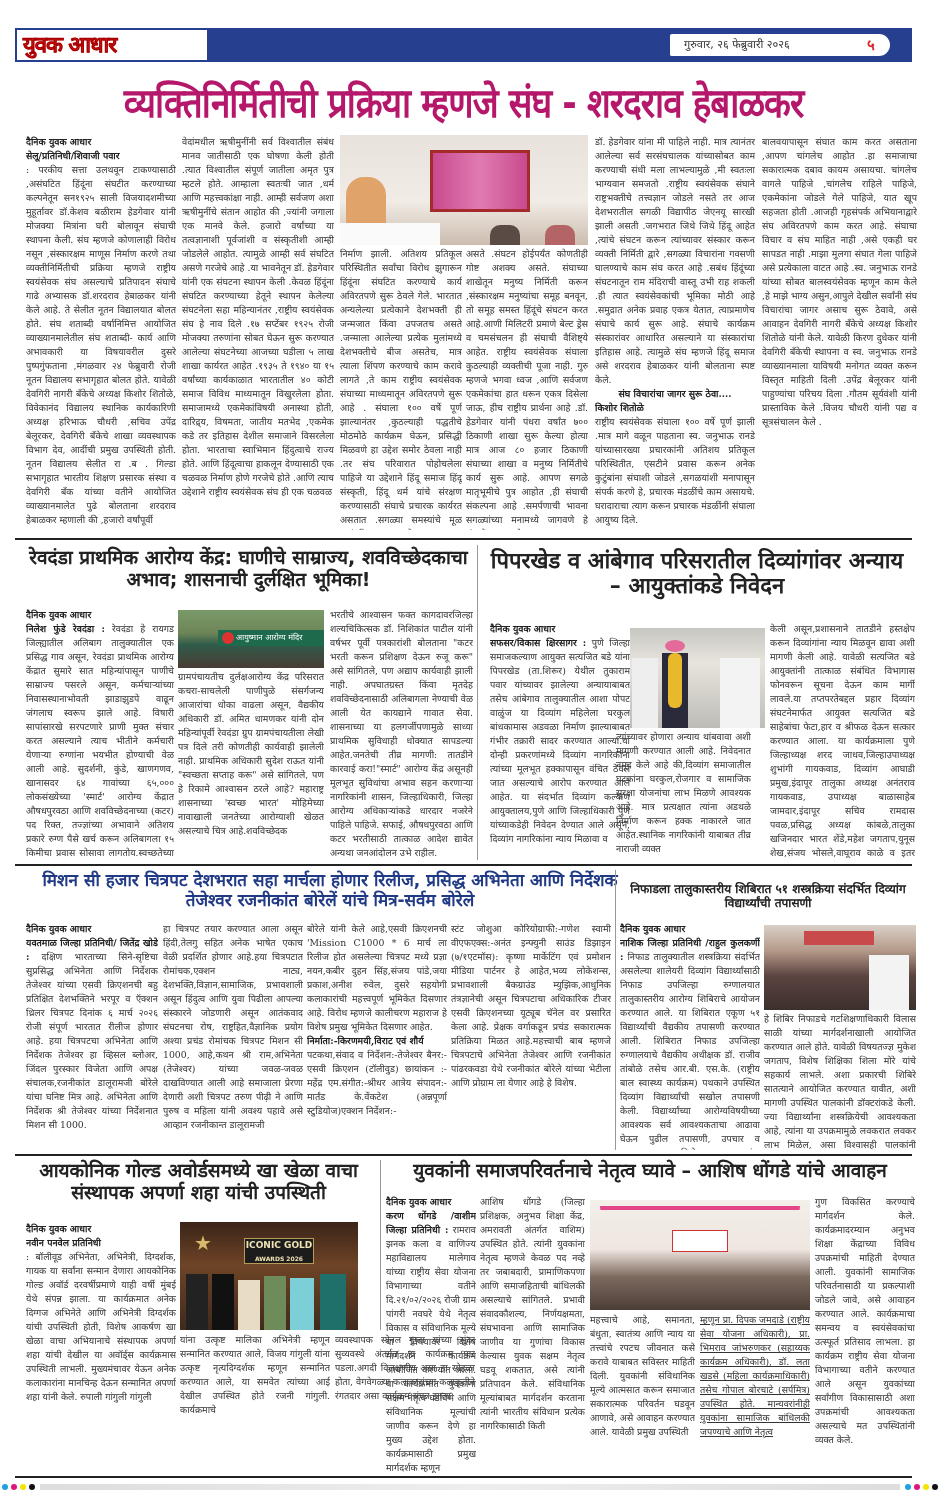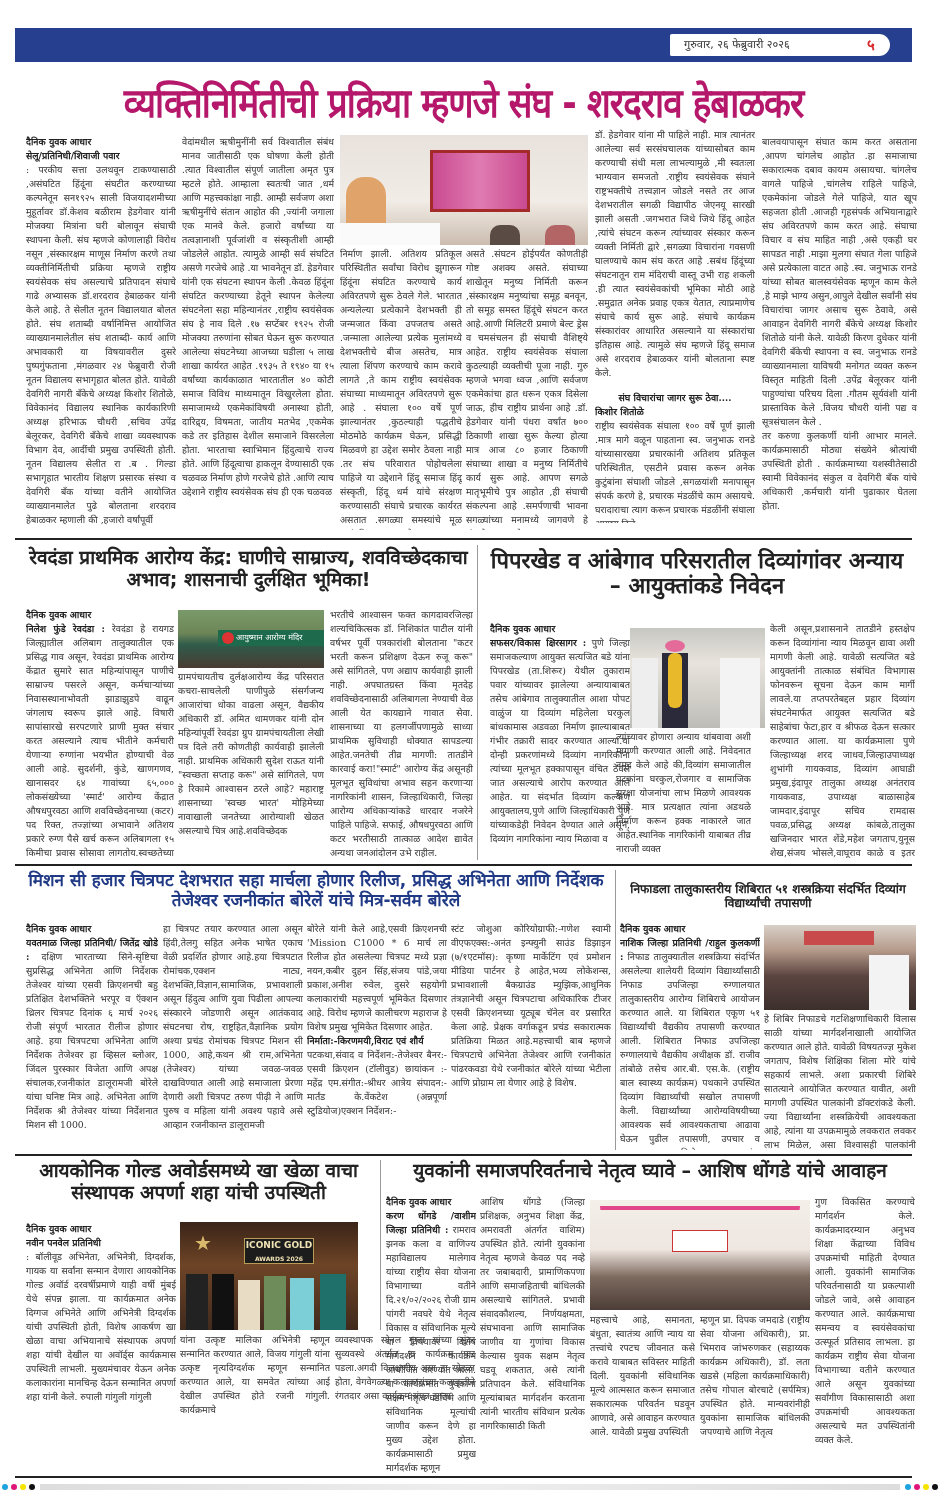--- a/index.html
+++ b/index.html
@@ -19,20 +19,21 @@
   .h2.blue { color: #213a86; }
   .subhead { font-weight: bold; color: #222; }
   .reg-dots { position: absolute; top: 1484px; display: flex; gap: 3px; }
   .reg-dots span { width: 6px; height: 6px; border-radius: 50%; display: inline-block; }
   .gradient-bar { position: absolute; left: 40px; top: 1484px; width: 860px; height: 6px; background: linear-gradient(90deg,#ddd,#eee,#ddd); }
 </style>
 </head>
 <body>
 
 <div class="masthead">
+  <div class="logo">युवक आधार</div>
   <div class="datebox">
     <span>गुरुवार, २६ फेब्रुवारी २०२६</span>
     <span class="pagenum">५</span>
   </div>
 </div>
 
 <div class="main-headline">व्यक्तिनिर्मितीची प्रक्रिया म्हणजे संघ - शरदराव हेबाळकर</div>
 
 <div class="col" style="left:26px; top:135px; width:150px; height:395px;">
   <div class="byline-brand">दैनिक युवक आधार</div>
@@ -45,29 +46,28 @@
   <div style="position:absolute;left:90px;top:15px;width:100px;height:62px;background:linear-gradient(90deg,#c94a8f,#e07bb2,#c94a8f);border:3px solid #a52a2a;"></div>
   <div style="position:absolute;left:6px;top:42px;width:40px;height:68px;background:#e0a46a;border-radius:18px 18px 0 0;"></div>
   <div style="position:absolute;left:0;top:88px;width:100px;height:22px;background:#fafafa;"></div>
   <div style="position:absolute;left:150px;top:90px;width:30px;height:20px;background:#5b4b45;border-radius:10px 10px 0 0;"></div>
   <div style="position:absolute;left:205px;top:90px;width:30px;height:20px;background:#b36565;border-radius:10px 10px 0 0;"></div>
 </div>
 
 <div class="col" style="left:340px; top:247px; width:122px; height:283px;">निर्माण झाली. अतिशय प्रतिकूल परिस्थितीत सर्वांचा विरोध झुगारून हिंदूंना संघटित करण्याचे कार्य अविरतपणे सुरू ठेवले गेले. भारतात अन्यलेल्या प्रत्येकाने देशभक्ती ही जन्मजात किंवा उपजतच असते .जन्माला आलेल्या प्रत्येक मुलांमध्ये देशभक्तीचे बीज असतेच, मात्र त्याला शिंपण करण्याचे काम करावे लागते ,ते काम राष्ट्रीय स्वयंसेवक संघाच्या माध्यमातून अविरतपणे सुरू आहे . संघाला १०० वर्षे पूर्ण झाल्यानंतर ,कुठल्याही पद्धतीचे मोठमोठे कार्यक्रम घेऊन, प्रसिद्धी मिळवणे हा उद्देश समोर ठेवला नाही .तर संघ परिवारात पोहोचलेला पाहिजे या उद्देशाने हिंदू समाज हिंदू संस्कृती, हिंदू धर्म यांचे संरक्षण करण्यासाठी संघाचे प्रचारक कार्यरत असतात .सगळ्या समस्यांचे मूळ असंघटित समाजामध्ये</div>
 <div class="col" style="left:466px; top:247px; width:122px; height:283px;">असते .संघटन होईपर्यंत कोणतीही गोष्ट अशक्य असते. संघाच्या शाखेतून मनुष्य निर्मिती करून ,संस्कारक्षम मनुष्यांचा समूह बनवून, तो समूह समस्त हिंदूंचे संघटन करत आहे.आणी मिलिटरी प्रमाणे बेल्ट ड्रेस व चमसंचलन ही संघाची वैशिष्ट्ये आहेत. राष्ट्रीय स्वयंसेवक संघाला कुठल्याही व्यक्तीची पूजा नाही. गुरु म्हणजे भगवा ध्वज ,आणि सर्वजण एकमेकांचा हात धरून एकत्र दिसेला जाऊ, हीच राष्ट्रीय प्रार्थना आहे .डॉ. हेडगेवार यांनी पंधरा वर्षांत ७०० ठिकाणी शाखा सुरू केल्या होत्या मात्र आज ८० हजार ठिकाणी संघाच्या शाखा व मनुष्य निर्मितीचे कार्य सुरू आहे. आपण सगळे मातृभूमीचे पुत्र आहोत ,ही संघाची संकल्पना आहे .समर्पणाची भावना सगळ्यांच्या मनामध्ये जागवणे हे संघाचे काम आहे.</div>
 
-<div class="col" style="left:595px; top:128px; width:160px; height:395px;">
+<div class="col" style="left:595px; top:135px; width:160px; height:395px;">
   <span>डॉ. हेडगेवार यांना मी पाहिले नाही. मात्र त्यानंतर आलेल्या सर्व सरसंघचालक यांच्यासोबत काम करण्याची संधी मला लाभल्यामुळे ,मी स्वतःला भाग्यवान समजतो .राष्ट्रीय स्वयंसेवक संघाने राष्ट्रभक्तीचे तत्त्वज्ञान जोडले नसते तर आज देशभरातील सगळी विद्यापीठ जेएनयू सारखी झाली असती .जगभरात जिथे जिथे हिंदू आहेत ,त्यांचे संघटन करून त्यांच्यावर संस्कार करून व्यक्ती निर्मिती द्वारे ,सगळ्या विचारांना गवसणी घालण्याचे काम संघ करत आहे .सबंध हिंदूंच्या संघटनातून राम मंदिराची वास्तू उभी राह शकली .ही त्यात स्वयंसेवकांची भूमिका मोठी आहे .समुद्रात अनेक प्रवाह एकत्र येतात, त्याप्रमाणेच संघाचे कार्य सुरू आहे. संघाचे कार्यक्रम संस्कारांवर आधारित असल्याने या संस्कारांचा इतिहास आहे. त्यामुळे संघ म्हणजे हिंदू समाज असे शरदराव हेबाळकर यांनी बोलताना स्पष्ट केले.</span>
-  <div class="subhead" style="text-align:center; margin-top:11px;">संघ विचारांचा जागर सुरू ठेवा....</div>
+  <div class="subhead" style="text-align:center; margin-top:0;">संघ विचारांचा जागर सुरू ठेवा....</div>
   <div class="subhead">किशोर शितोळे</div>
   <span>राष्ट्रीय स्वयंसेवक संघाला १०० वर्षे पूर्ण झाली .मात्र मागे वळून पाहताना स्व. जनुभाऊ रानडे यांच्यासारख्या प्रचारकांनी अतिशय प्रतिकूल परिस्थितीत, एसटीने प्रवास करून अनेक कुटुंबांना संघाशी जोडले ,सगळयांशी मनापासून संपर्क करणे हे, प्रचारक मंडळींचे काम असायचे. घरादाराचा त्याग करून प्रचारक मंडळींनी संघाला आयुष्य दिले.</span>
 </div>
 <div class="col" style="left:762px; top:135px; width:155px; height:395px;">
   <span>बालवयापासून संघात काम करत असताना ,आपण चांगलेच आहोत .हा समाजाचा सकारात्मक दबाव कायम असायचा. चांगलेच वागले पाहिजे ,चांगलेच राहिले पाहिजे, एकमेकांना जोडले गेले पाहिजे, यात खूप सहजता होती .आजही गृहसंपर्क अभियानाद्वारे संघ अविरतपणे काम करत आहे. संघाचा विचार व संघ माहित नाही ,असे एकही घर सापडत नाही .माझा मुलगा संघात गेला पाहिजे असे प्रत्येकाला वाटत आहे .स्व. जनुभाऊ रानडे यांच्या सोबत बालस्वयंसेवक म्हणून काम केले ,हे माझे भाग्य असुन,आपुले देखील सर्वांनी संघ विचारांचा जागर असाच सुरू ठेवावे, असे आवाहन देवगिरी नागरी बँकेचे अध्यक्ष किशोर शितोळे यांनी केले. यावेळी किरण दुधेकर यांनी देवगिरी बँकेची स्थापना व स्व. जनुभाऊ रानडे व्याख्यानमाला याविषयी मनोगत व्यक्त करून विस्तृत माहिती दिली .उपेंद्र बेलूरकर यांनी पाहुण्यांचा परिचय दिला .गौतम सूर्यवंशी यांनी प्रास्ताविक केले .विजय चौधरी यांनी पद्य व सूत्रसंचालन केले .</span><br>
-  <span>तर करुणा कुलकर्णी यांनी आभार मानले. कार्यक्रमासाठी मोठ्या संख्येने श्रोत्यांची उपस्थिती होती . कार्यक्रमाच्या यशस्वीतेसाठी स्वामी विवेकानंद संकुल व देवगिरी बँक यांचे अधिकारी ,कर्मचारी यांनी पुढाकार घेतला होता.</span>
 </div>
 
 <div class="rule" style="top:538px;"></div>
 
 <div class="h2" style="left:26px; top:547px; width:445px; font-size:19px;">रेवदंडा प्राथमिक आरोग्य केंद्र: घाणीचे साम्राज्य, शवविच्छेदकाचा अभाव; शासनाची दुर्लक्षित भूमिका!</div>
 <div class="col" style="left:26px; top:608px; width:148px; height:250px;">
   <div class="byline-brand">दैनिक युवक आधार</div>
   <span class="byline">निलेश फुंडे रेवदंडा :</span>
   <span>रेवदंडा हे रायगड जिल्ह्यातील अलिबाग तालुक्यातील एक प्रसिद्ध गाव असून, रेवदंडा प्राथमिक आरोग्य केंद्रात सुमारे सात महिन्यांपासून पाणीचे साम्राज्य पसरले असून, कर्मचाऱ्यांच्या निवासस्थानाभोवती झाडाझुडपे वाढून जंगलाच स्वरूप झाले आहे. विषारी सापांसारखे सरपटणारे प्राणी मुक्त संचार करत असल्याने त्याच भीतीने कर्मचारी येणाऱ्या रुग्णांना भयभीत होण्याची वेळ आली आहे. सुदर्शनी, कुंडे, खाणगणव, खानासदर ६४ गावांच्या ६५,००० लोकसंख्येच्या 'स्मार्ट' आरोग्य केंद्रात औषधपुरवठा आणि शवविच्छेदनाच्या (कटर) पद रिक्त, तज्ज्ञांच्या अभावाने अतिशय प्रकारे रुग्ण पैसे खर्च करून अलिबागला १५ किमीचा प्रवास सोसावा लागतोय.स्वच्छतेच्या दरवर्षीचा त्रास.</span>
 </div>
@@ -91,21 +91,21 @@
   <div style="position:absolute;left:32px;top:25px;width:26px;height:75px;background:#2a2a3a;"></div>
   <div style="position:absolute;left:38px;top:25px;width:14px;height:55px;background:#e8b92a;border-radius:6px;"></div>
   <div style="position:absolute;left:2px;top:30px;width:26px;height:70px;background:#eee;"></div>
   <div style="position:absolute;left:90px;top:30px;width:40px;height:70px;background:#f3f3f3;"></div>
 </div>
 <div class="col" style="left:616px; top:730px; width:135px; height:128px;">त्यांच्यावर होणारा अन्याय थांबवावा अशी मागणी करण्यात आली आहे. निवेदनात नमूद केले आहे की,दिव्यांग समाजातील घटकांना घरकुल,रोजगार व सामाजिक सुरक्षा योजनांचा लाभ मिळणे आवश्यक आहे. मात्र प्रत्यक्षात त्यांना अडथळे निर्माण करून हक्क नाकारले जात आहेत.स्थानिक नागरिकांनी याबाबत तीव्र नाराजी व्यक्त</div>
 <div class="col" style="left:770px; top:622px; width:145px; height:236px;">केली असून,प्रशासनाने तातडीने हस्तक्षेप करून दिव्यांगांना न्याय मिळवून द्यावा अशी मागणी केली आहे. यावेळी सत्यजित बडे आयुक्तांनी तात्काळ संबंधित विभागास फोनवरून सूचना देऊन काम मार्गी लावले.या तप्तपरतेबद्दल प्रहार दिव्यांग संघटनेमार्फत आयुक्त सत्यजित बडे साहेबांचा फेटा,हार व श्रीफळ देऊन सत्कार करण्यात आला. या कार्यक्रमाला पुणे जिल्हाध्यक्ष शरद जाधव,जिल्हाउपाध्यक्ष शुभांगी गायकवाड, दिव्यांग आघाडी प्रमुख,इंदापूर तालुका अध्यक्ष अनंतराव गायकवाड, उपाध्यक्ष बाळासाहेब जामदार,इंदापूर सचिव रामदास पवळ,प्रसिद्ध अध्यक्ष कांबळे,तालुका खजिनदार भारत शेंडे,महेश जगताप,युनूस शेख,संजय भोसले,वाघूराव काळे व इतर पदाधिकारी उपस्थित होते.</div>
 
 <div class="rule" style="top:864px;"></div>
 
-<div class="h2 blue" style="left:26px; top:871px; width:580px; font-size:17px;">मिशन सी हजार चित्रपट देशभरात सहा मार्चला होणार रिलीज, प्रसिद्ध अभिनेता आणि निर्देशक तेजेश्वर रजनीकांत बोरेलें यांचे मित्र-सर्वम बोरेले</div>
+<div class="h2 blue" style="left:40px; top:871px; width:580px; font-size:17px;">मिशन सी हजार चित्रपट देशभरात सहा मार्चला होणार रिलीज, प्रसिद्ध अभिनेता आणि निर्देशक तेजेश्वर रजनीकांत बोरेलें यांचे मित्र-सर्वम बोरेले</div>
 <div class="col" style="left:26px; top:922px; width:132px; height:228px;">
   <div class="byline-brand">दैनिक युवक आधार</div>
   <span class="byline">यवतमाळ जिल्हा प्रतिनिधी/ जितेंद्र खोडे :</span>
   <span>दक्षिण भारताच्या सिने-सृष्टिचा सुप्रसिद्ध अभिनेता आणि निर्देशक तेजेश्वर यांच्या एसवी क्रिएशनची बहु प्रतिक्षित देशभक्तिने भरपूर व ऍक्शन थ्रिलर चित्रपट दिनांक ६ मार्च २०२६ रोजी संपूर्ण भारतात रीलीज होणार आहे. हया चित्रपटचा अभिनेता आणि निर्देशक तेजेश्वर हा व्हिसल ब्लोअर, जिंदल पुरस्कार विजेता आणि अपक्ष संचालक,रजनीकांत डालूरामजी बोरेले यांचा घनिष्ट मित्र आहे. अभिनेता आणि निर्देशक श्री तेजेश्वर यांच्या निर्देशनात मिशन सी 1000.</span>
 </div>
 <div class="col" style="left:163px; top:922px; width:140px; height:228px;">हा चित्रपट तयार करण्यात आला असून हिंदी,तेलगु सहित अनेक भाषेत एकाच वेळी प्रदर्शित होणार आहे.हया चित्रपटात रोमांचक,एक्शन नाट्य, देशभक्ति,विज्ञान,सामाजिक, प्रभावशाली असून हिंदुत्व आणि युवा पिढीला आपल्या संस्कारने जोडणारी असून आतंकवाद संघटनचा रोष, राष्ट्रहित,वैज्ञानिक प्रयोग अश्या प्रचंड रोमांचक चित्रपट मिशन सी 1000, आहे,कथन श्री राम,अभिनेता (तेजेश्वर) यांच्या जवळ-जवळ दाखविण्यात आली आहे समाजाला प्रेरणा देणारी अशी चित्रपट तरुण पीढ़ी ने आणि पुरुष व महिला यांनी अवश्य पहावे असे आव्हान रजनीकान्त डालूरामजी</div>
 <div class="col" style="left:307px; top:922px; width:140px; height:228px;">
   <span>बोरेले यांनी केले आहे,एसवी क्रिएशनची 'Mission C1000 * 6 मार्च ला रिलीज होत असलेल्या चित्रपट मध्ये प्रज्ञा नयन,कबीर दुहन सिंह,संजय पांडे,जया प्रकाश,अनीश रुवेल, दुसरे सहयोगी कलाकारांची महत्त्वपूर्ण भूमिकेत दिसणार आहे. विरोध म्हणजे कालीचरण महाराज हे विशेष प्रमुख भूमिकेत दिसणार आहेत.</span>
   <div class="subhead">निर्माता:-किरणमयी,विराट एवं शौर्य</div>
   <span>पटकथा,संवाद व निर्देशन:-तेजेश्वर बैनर:-एसवी क्रिएशन (टॉलीवुड) छायांकन :-महेंद्र एम.संगीत:-श्रीधर आत्रेय संपादन:-मार्तंड के.वेंकटेश (अन्नपूर्णा स्टुडियोज)एक्शन निर्देशन:-</span>
@@ -157,21 +157,21 @@
   <div class="byline-brand">दैनिक युवक आधार</div>
   <span class="byline">करण धोंगडे /वाशीम जिल्हा प्रतिनिधी :</span>
   <span>रामराव झनक कला व वाणिज्य महाविद्यालय मालेगाव यांच्या राष्ट्रीय सेवा योजना विभागाच्या वतीने दि.२१/०२/२०२६ रोजी ग्राम पांगरी नवघरे येथे नेतृत्व विकास व संविधानिक मूल्ये या विषयावर विशेष मार्गदर्शन कार्यक्रम आयोजित करण्यात आला. या कार्यक्रमात युवकांना सक्षम नेतृत्व घडविणे आणि संविधानिक मूल्यांची जाणीव करून देणे हा मुख्य उद्देश होता. कार्यक्रमासाठी प्रमुख मार्गदर्शक म्हणून</span>
 </div>
 <div class="col" style="left:480px; top:1195px; width:105px; height:278px;">आशिष धोंगडे (जिल्हा प्रशिक्षक, अनुभव शिक्षा केंद्र, अमरावती अंतर्गत वाशिम) उपस्थित होते. त्यांनी युवकांना नेतृत्व म्हणजे केवळ पद नव्हे तर जबाबदारी, प्रामाणिकपणा आणि समाजहिताची बांधिलकी असल्याचे सांगितले. प्रभावी संवादकौशल्य, निर्णयक्षमता, संघभावना आणि सामाजिक जाणीव या गुणांचा विकास केल्यास युवक सक्षम नेतृत्व घडवू शकतात, असे त्यांनी प्रतिपादन केले. संविधानिक मूल्यांबाबत मार्गदर्शन करताना त्यांनी भारतीय संविधान प्रत्येक नागरिकासाठी किती</div>
 <div class="photo" style="left:590px; top:1200px; width:220px; height:110px; background:linear-gradient(180deg,#f3efe9 0%,#efe6e0 45%,#7d6a5f 70%,#4b3d36 100%);">
   <div style="position:absolute;left:10px;top:6px;width:200px;height:18px;border-top:4px solid #e2458a;border-radius:0 0 40px 40px;"></div>
   <div style="position:absolute;left:82px;top:30px;width:56px;height:22px;background:#fff;border:1px solid #c33;"></div>
 </div>
 <div class="col" style="left:590px; top:1313px; width:105px; height:160px;">महत्त्वाचे आहे, समानता, बंधुता, स्वातंत्र्य आणि न्याय या तत्त्वांचे रपटच जीवनात कसे करावे याबाबत सविस्तर माहिती दिली. युवकांनी संविधानिक मूल्ये आत्मसात करून समाजात सकारात्मक परिवर्तन घडवून आणावे, असे आवाहन करण्यात आले. यावेळी प्रमुख उपस्थिती</div>
-<div class="col" style="left:700px; top:1313px; width:110px; height:160px;">म्हणून प्रा. दिपक जमदाडे (राष्ट्रीय सेवा योजना अधिकारी), प्रा. भिमराव जांभरुणकर (सहाय्यक कार्यक्रम अधिकारी), डॉ. लता खडसे (महिला कार्यक्रमाधिकारी) तसेच गोपाल बोरचाटे (सर्पमित्र) उपस्थित होते. मान्यवरांनीही युवकांना सामाजिक बांधिलकी जपण्याचे आणि नेतृत्व</div>
+<div class="col" style="left:700px; top:1313px; width:110px; height:160px;text-decoration:underline;">म्हणून प्रा. दिपक जमदाडे (राष्ट्रीय सेवा योजना अधिकारी), प्रा. भिमराव जांभरुणकर (सहाय्यक कार्यक्रम अधिकारी), डॉ. लता खडसे (महिला कार्यक्रमाधिकारी) तसेच गोपाल बोरचाटे (सर्पमित्र) उपस्थित होते. मान्यवरांनीही युवकांना सामाजिक बांधिलकी जपण्याचे आणि नेतृत्व</div>
 <div class="col" style="left:815px; top:1195px; width:100px; height:278px;">गुण विकसित करण्याचे मार्गदर्शन केले. कार्यक्रमादरम्यान अनुभव शिक्षा केंद्राच्या विविध उपक्रमांची माहिती देण्यात आली. युवकांनी सामाजिक परिवर्तनासाठी या प्रकल्पाशी जोडले जावे, असे आवाहन करण्यात आले. कार्यक्रमाचा समन्वय व स्वयंसेवकांचा उत्स्फूर्त प्रतिसाद लाभला. हा कार्यक्रम राष्ट्रीय सेवा योजना विभागाच्या वतीने करण्यात आले असून युवकांच्या सर्वांगीण विकासासाठी अशा उपक्रमांची आवश्यकता असल्याचे मत उपस्थितांनी व्यक्त केले.</div>
 
 <div class="rule" style="top:1476px;"></div>
 <div class="gradient-bar"></div>
 <div class="reg-dots" style="left:2px;">
   <span style="background:#1fa3e0"></span>
   <span style="background:#e0157a"></span>
   <span style="background:#f5e400"></span>
   <span style="background:#111"></span>
 </div>

